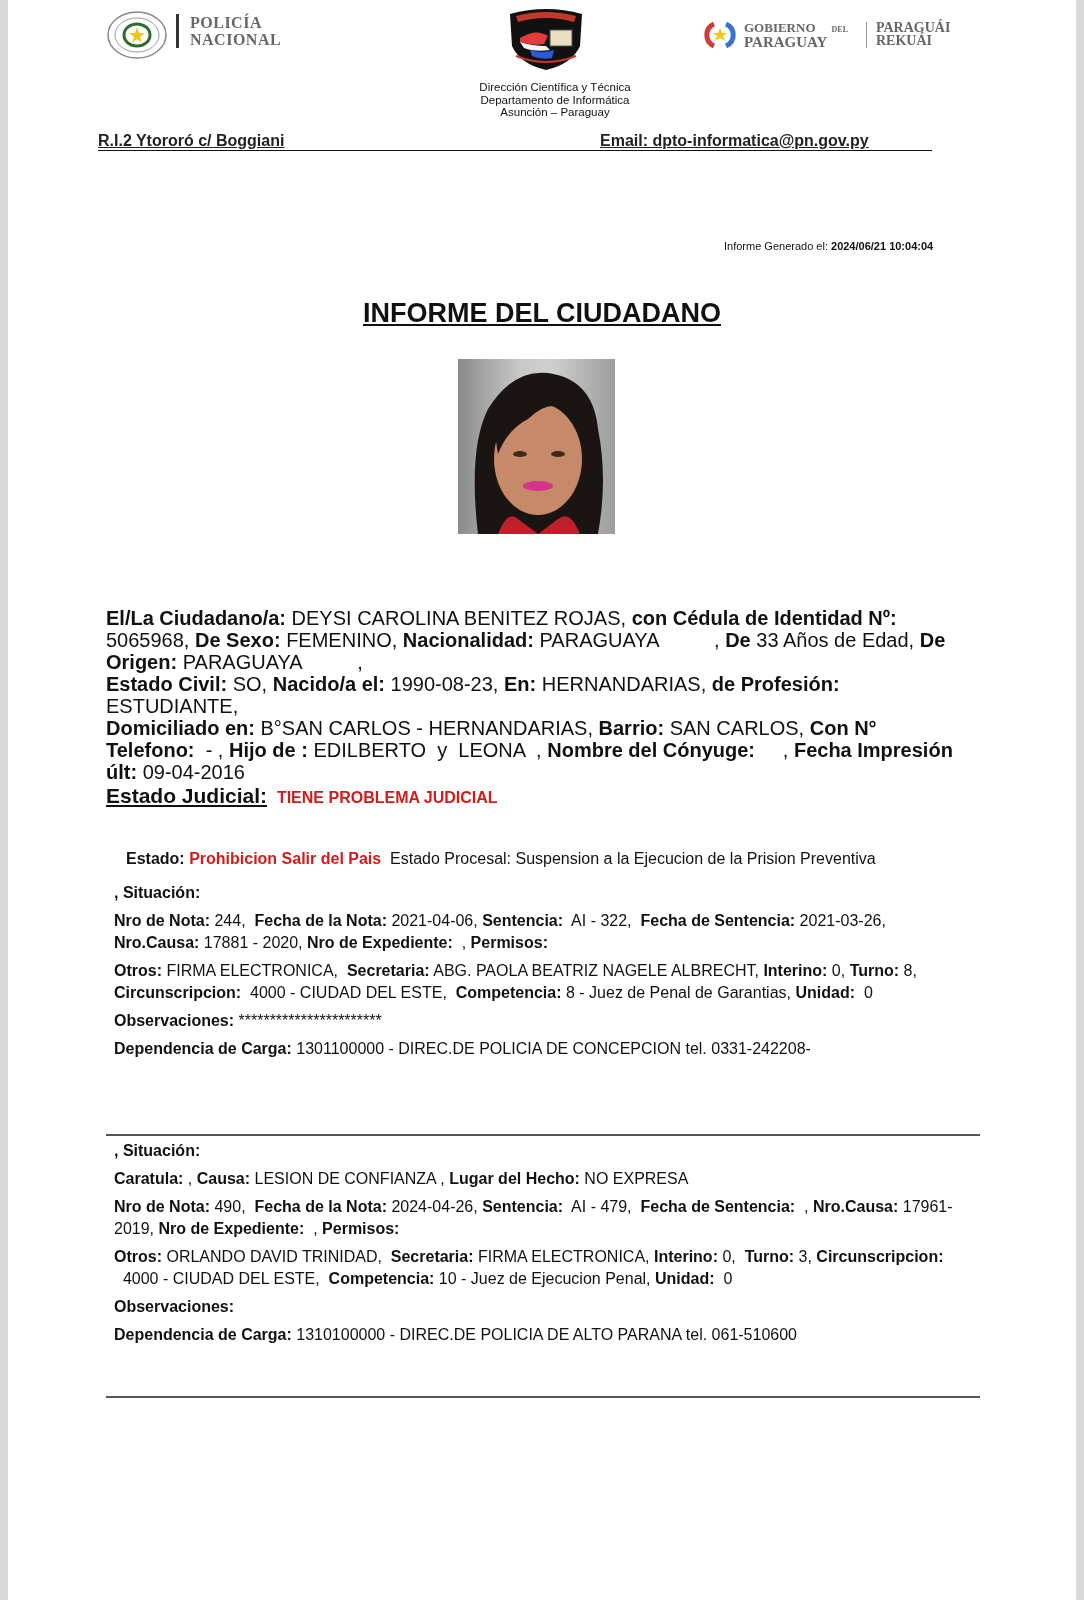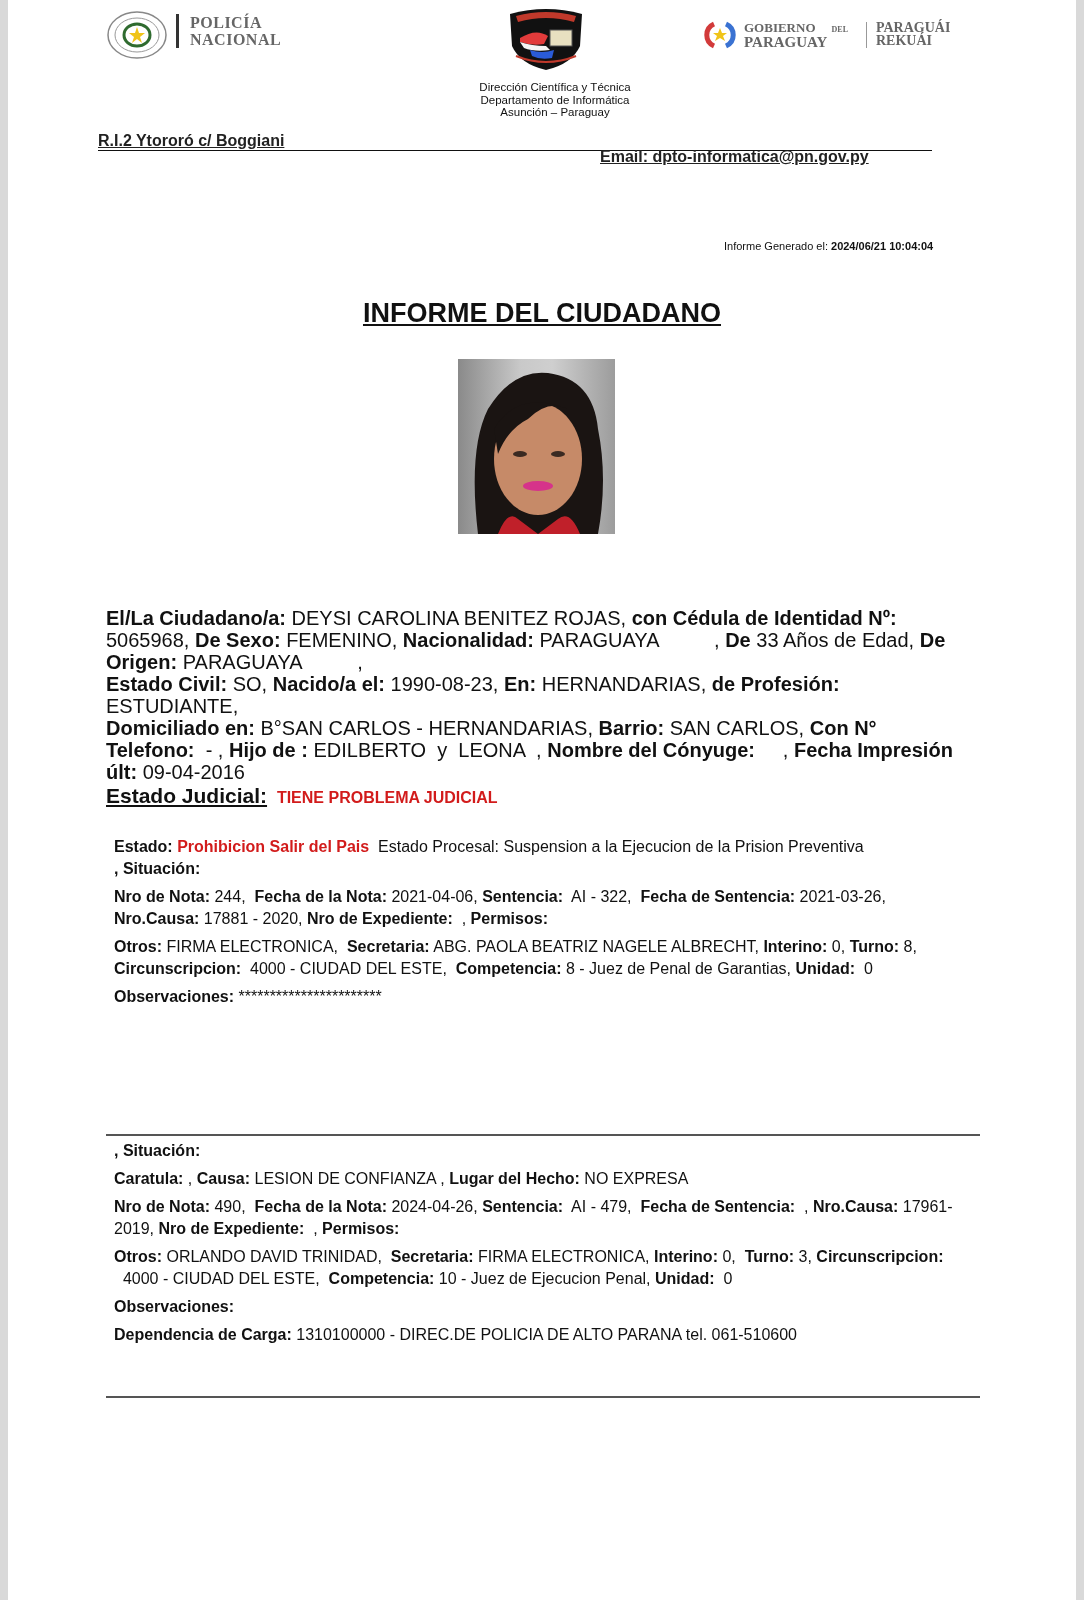--- a/index.html
+++ b/index.html
@@ -42,21 +42,21 @@
     left:420px; top:81px; width:270px; text-align:center; font-weight:normal;
     font-size:11.5px; line-height:12.5px; color:#111;
   }
   .addr-line {
     left:98px; top:130px; width:834px; height:20px; border-bottom:1.5px solid #111;
   }
   .addr-left {
     left:98px; top:132px; font-weight:bold; font-size:16px; text-decoration:underline; color:#222;
   }
   .addr-right {
-    left:600px; top:132px; font-weight:bold; font-size:16px; text-decoration:underline; color:#222;margin-top:16px;
+    left:600px; top:132px; font-weight:bold; font-size:16px; text-decoration:underline; color:#222;
   }
   .generated {
     left:724px; top:240px; font-size:11px; color:#111;
   }
   .generated b { font-weight:bold; }
   .title {
     left:0; width:1084px; top:298px; text-align:center; font-weight:bold; font-size:27px;
     text-decoration:underline; color:#111;
   }
   .photo {
@@ -152,25 +152,26 @@
 <div class="abs citizen">
   <b>El/La Ciudadano/a:</b><span> DEYSI CAROLINA  BENITEZ ROJAS, </span><b>con Cédula de Identidad Nº:</b><span> 5065968, </span><b>De Sexo:</b><span> FEMENINO, </span><b>Nacionalidad:</b><span style="white-space:pre"> PARAGUAYA          , </span><b>De</b><span> 33 Años de Edad, </span><b>De Origen:</b><span style="white-space:pre"> PARAGUAYA          , </span><br><b>Estado Civil:</b><span> SO, </span><b>Nacido/a el:</b><span> 1990-08-23, </span><b>En:</b><span> HERNANDARIAS, </span><b>de Profesión:</b><span> ESTUDIANTE, </span><br><b>Domiciliado en:</b><span> B°SAN CARLOS - HERNANDARIAS, </span><b>Barrio:</b><span> SAN CARLOS, </span><b>Con N° Telefono:</b><span style="white-space:pre">  - , </span><b>Hijo de :</b><span style="white-space:pre"> EDILBERTO  y  LEONA  , </span><b>Nombre del Cónyuge:</b><span style="white-space:pre">     , </span><b>Fecha Impresión últ:</b><span> 09-04-2016</span>
 </div>
 
 <div class="abs estado-judicial">
   <span class="lbl">Estado Judicial:</span>
   <span class="val">TIENE PROBLEMA JUDICIAL</span>
 </div>
 
 <div class="case" style="top:836px;">
-  <p style="margin:0"><b>Estado:</b> <span class="red">Prohibicion Salir del Pais</span><span style="white-space:pre">  Estado Procesal: Suspension a la Ejecucion de la Prision Preventiva</span></p>
+  <p style="margin:12px"><b>Estado:</b> <span class="red">Prohibicion Salir del Pais</span><span style="white-space:pre">  Estado Procesal: Suspension a la Ejecucion de la Prision Preventiva</span></p>
   <p><b>, Situación:</b></p>
   <p><b>Nro de Nota:</b><span style="white-space:pre"> 244,  </span><b>Fecha de la Nota:</b><span> 2021-04-06, </span><b>Sentencia:</b><span style="white-space:pre">  AI - 322,  </span><b>Fecha de Sentencia:</b><span>  2021-03-26, </span><b>Nro.Causa:</b><span> 17881 - 2020, </span><b>Nro de Expediente:</b><span style="white-space:pre">  , </span><b>Permisos:</b></p>
   <p><b>Otros:</b><span style="white-space:pre"> FIRMA ELECTRONICA,  </span><b>Secretaria:</b><span> ABG. PAOLA BEATRIZ NAGELE ALBRECHT, </span><b>Interino:</b><span> 0, </span><b>Turno:</b><span> 8, </span><b>Circunscripcion:</b><span style="white-space:pre">  4000 - CIUDAD DEL ESTE,  </span><b>Competencia:</b><span> 8 - Juez de Penal de Garantias, </span><b>Unidad:</b><span style="white-space:pre">  0</span></p>
   <p><b>Observaciones:</b><span> ***********************</span></p>
+  <p><b>Dependencia de Carga:</b><span> 1301100000 - DIREC.DE POLICIA DE CONCEPCION tel. 0331-242208-</span></p>
 </div>
 
 <div class="hr" style="top:1134px;"></div>
 
 <div class="case" style="top:1140px;">
   <p><b>, Situación:</b></p>
   <p><b>Caratula:</b><span> , </span><b>Causa:</b><span> LESION DE CONFIANZA , </span><b>Lugar del Hecho:</b><span> NO EXPRESA</span></p>
   <p><b>Nro de Nota:</b><span style="white-space:pre"> 490,  </span><b>Fecha de la Nota:</b><span> 2024-04-26, </span><b>Sentencia:</b><span style="white-space:pre">  AI - 479,  </span><b>Fecha de Sentencia:</b><span style="white-space:pre">  , </span><b>Nro.Causa:</b><span> 17961-2019, </span><b>Nro de Expediente:</b><span style="white-space:pre">  , </span><b>Permisos:</b></p>
   <p><b>Otros:</b><span style="white-space:pre"> ORLANDO DAVID TRINIDAD,  </span><b>Secretaria:</b><span> FIRMA ELECTRONICA, </span><b>Interino:</b><span style="white-space:pre"> 0,  </span><b>Turno:</b><span> 3, </span><b>Circunscripcion:</b><span style="white-space:pre">  4000 - CIUDAD DEL ESTE,  </span><b>Competencia:</b><span> 10 - Juez de Ejecucion Penal, </span><b>Unidad:</b><span style="white-space:pre">  0</span></p>
   <p><b>Observaciones:</b><span></span></p>

